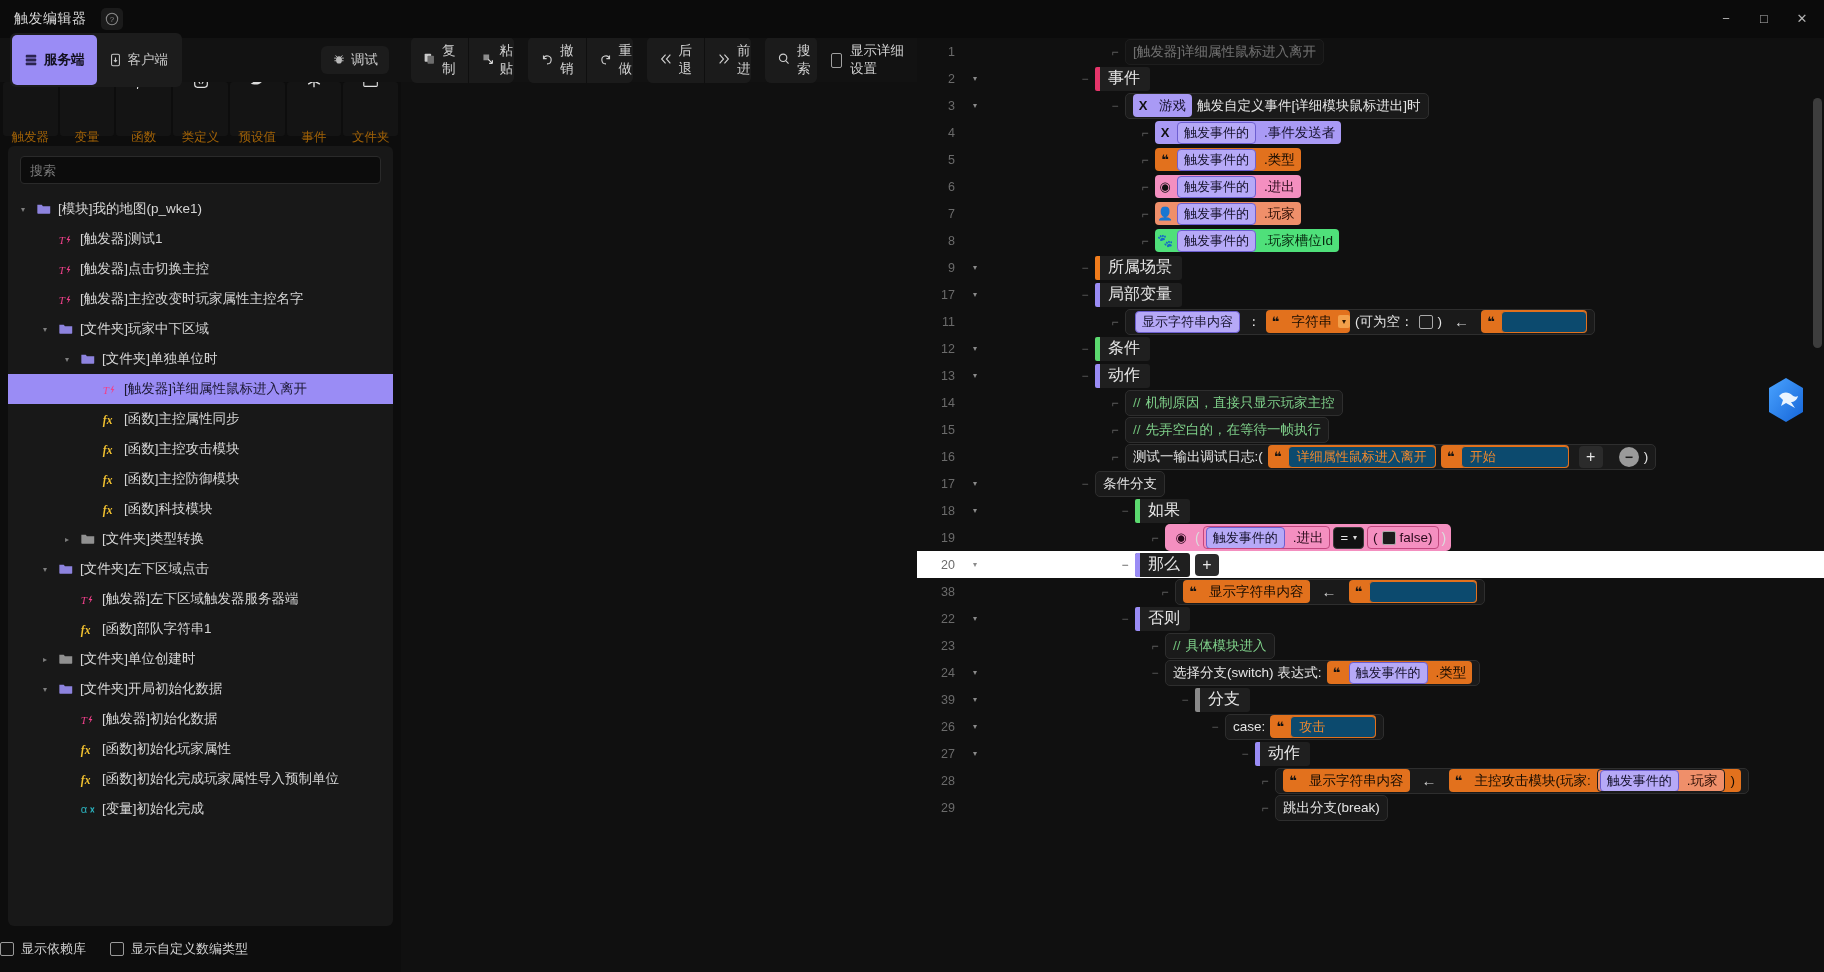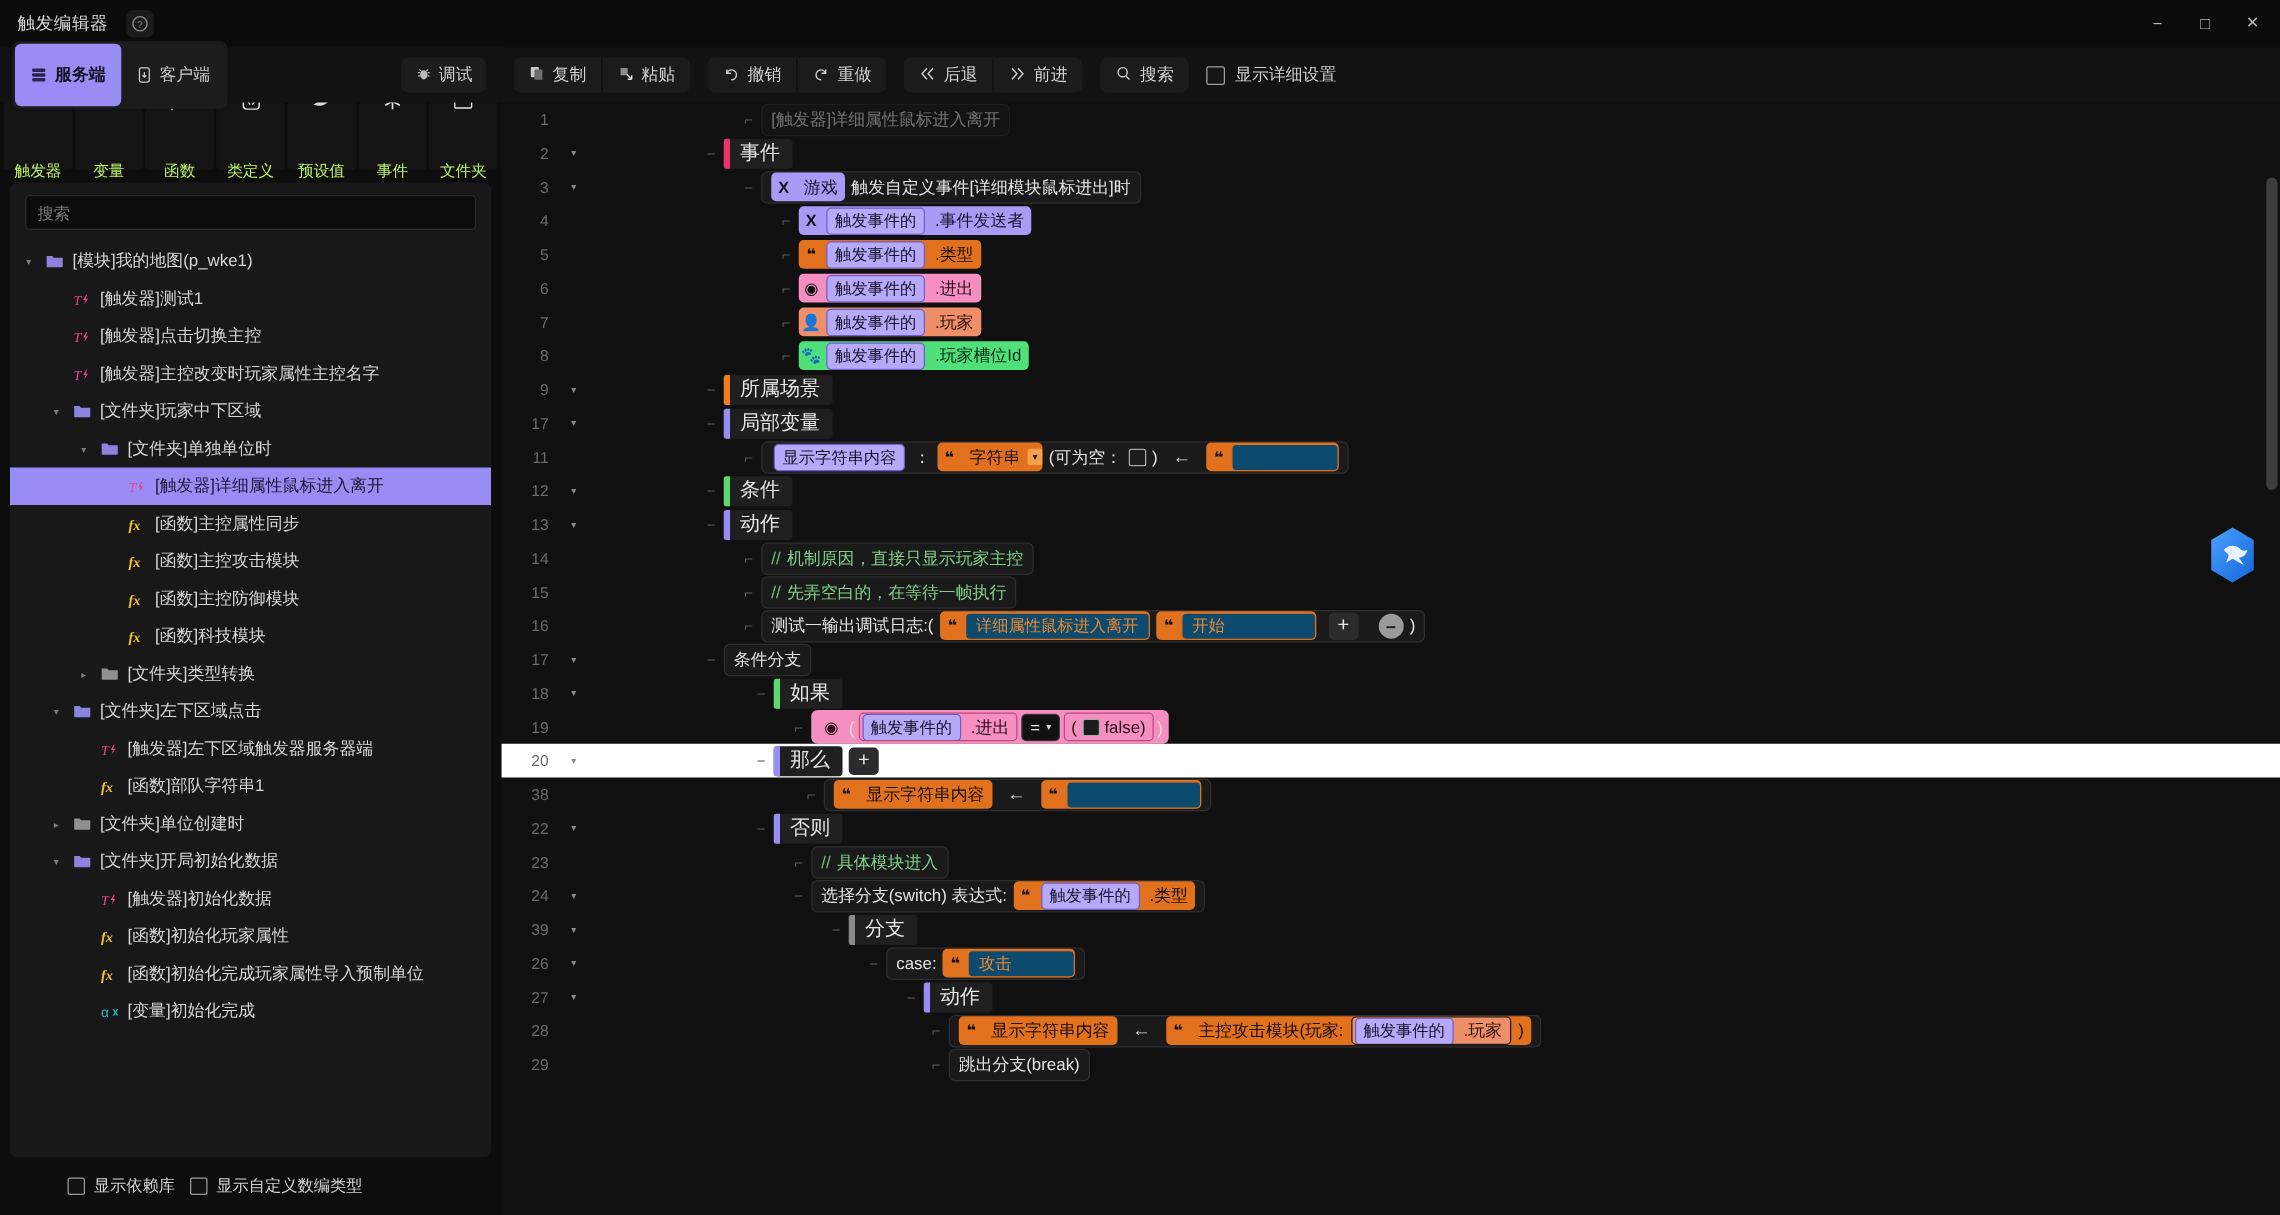--- a/index.html
+++ b/index.html
@@ -50,21 +50,21 @@
     position: absolute; right: 12px; display: flex; align-items: center; gap: 5px;
     background: #1c1c1c; border-radius: 6px; padding: 5px 11px; font-size: 13.5px; color: #cfcfcf;
     cursor: pointer;
   }
 
   .tool-row { display: flex; background: #0d0d0d; padding: 0 2px; height: 54px; }
   .tool {
     flex: 1; display: flex; flex-direction: column; align-items: center; justify-content: center;
     gap: 2px; background: #141414; margin: 0 1px; border-radius: 3px; cursor: pointer;
   }
-  .tool .tlabel { font-size: 12.5px; color: #bef264; white-space: nowrap; margin-top: 37px; }
+  .tool .tlabel { font-size: 12.5px; color: #a16207; white-space: nowrap; margin-top: 37px; }
   .tool .ticon { height: 20px; display: flex; align-items: center; justify-content: center; color: #e3e3e3; }
 
   .tree-panel {
     flex: 1; margin: 10px 8px 0 8px; background: #181818; border-radius: 6px;
     display: flex; flex-direction: column; min-height: 0; overflow: hidden;
   }
   .search-wrap { padding: 10px 12px 6px 12px; }
   .search-input {
     width: 100%; height: 28px; background: #0c0c0c; border: 1px solid #2a2a2a;
     border-radius: 4px; color: #cfcfcf; font-size: 13px; padding: 0 9px;
@@ -75,26 +75,26 @@
   .tree::-webkit-scrollbar { width: 8px; }
   .tree::-webkit-scrollbar-thumb { background: #333; border-radius: 4px; }
 
   .node { display: flex; align-items: center; height: 30px; font-size: 13.5px; cursor: pointer; white-space: nowrap; }
   .node.selected { background: #9a8cf5; color: #16142a; }
   .node.selected .nlabel { color: #1a1730; }
   .twisty { width: 18px; flex: 0 0 18px; display: flex; align-items: center; justify-content: center; color: #7d7d7d; font-size: 8px; }
   .nicon { width: 24px; flex: 0 0 24px; display: flex; align-items: center; justify-content: center; }
   .nlabel { color: #d6d6d6; padding-left: 2px; }
 
-  .left-foot { height: 46px; display: flex; align-items: center; gap: 12px; padding-left: 14px; background:#0d0d0d;margin-left:40px; }
+  .left-foot { height: 46px; display: flex; align-items: center; gap: 24px; background:#0d0d0d; }
   .cbx { display: flex; align-items: center; gap: 7px; font-size: 13px; color: #d2d2d2; cursor: pointer; }
   .cbx .box { width: 14px; height: 14px; border: 1.5px solid #9a9a9a; border-radius: 2px; background: #111; }
 
   
-  .right { flex: 1; display: flex; flex-direction: column; min-width: 0; background: #101010; }
+  .right { flex: 1; display: flex; min-width: 0; background: #101010; }
 
   .toolbar { height: 44px; display: flex; align-items: center; gap: 14px; padding: 0 10px; background: #121212; flex: 0 0 44px; }
   .tgroup { display: flex; background: #1b1b1b; border-radius: 6px; overflow: hidden; }
   .tbtn {
     display: flex; align-items: center; gap: 6px; padding: 5px 12px; font-size: 13.5px;
     color: #d2d2d2; cursor: pointer; background: #1b1b1b;
   }
   .tbtn + .tbtn { border-left: 1px solid #0f0f0f; }
   .tbtn.solo { border-radius: 6px; }
   .chk-detail { display: flex; align-items: center; gap: 8px; font-size: 13.5px; color: #cfcfcf; cursor: pointer; }

